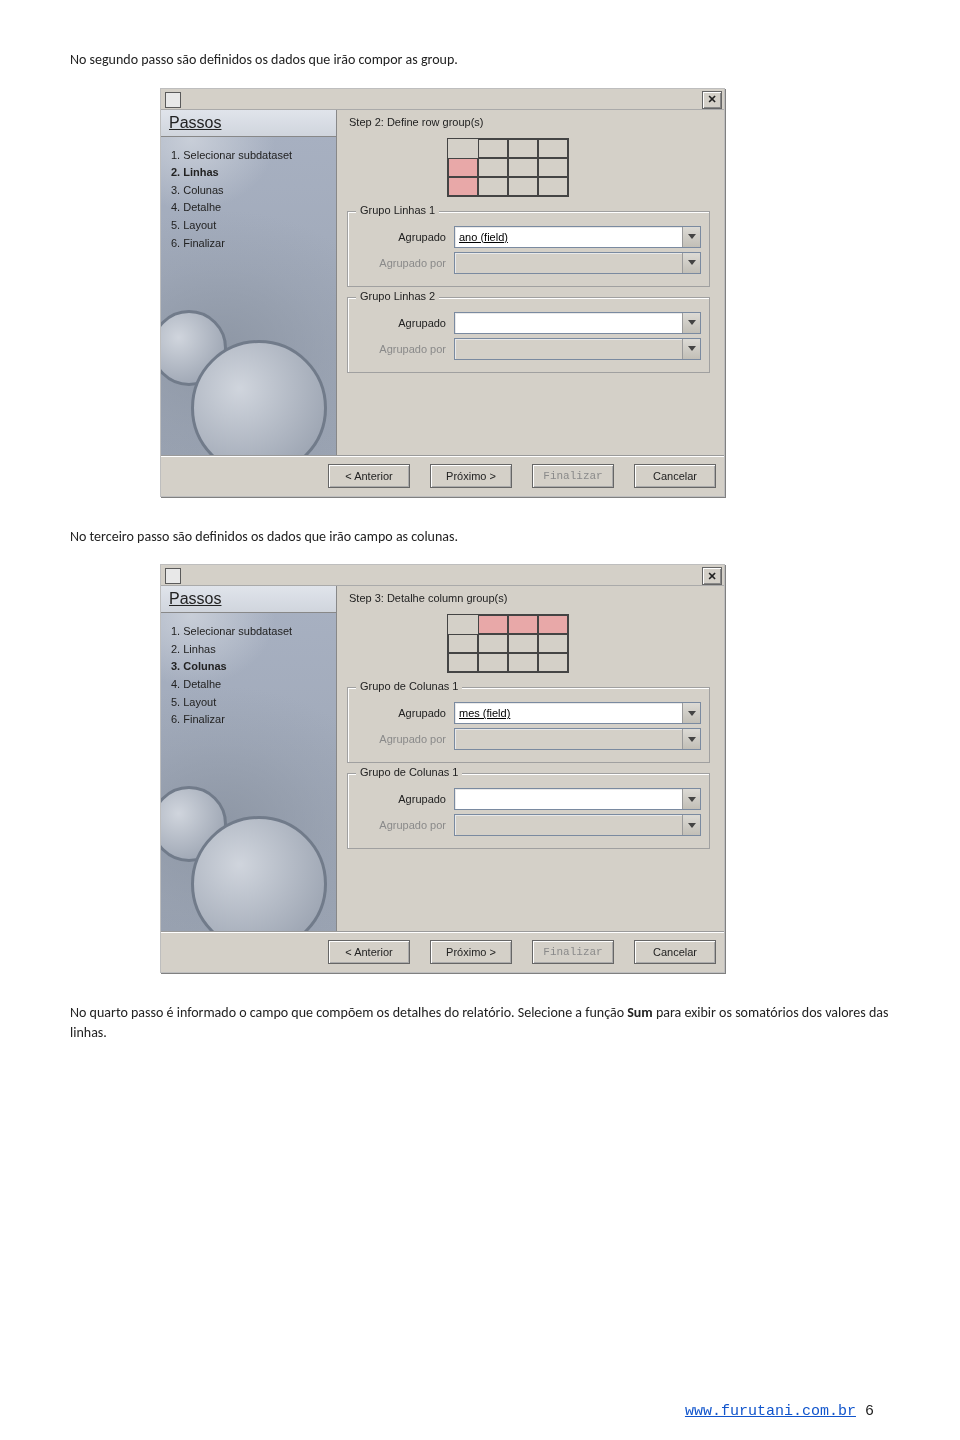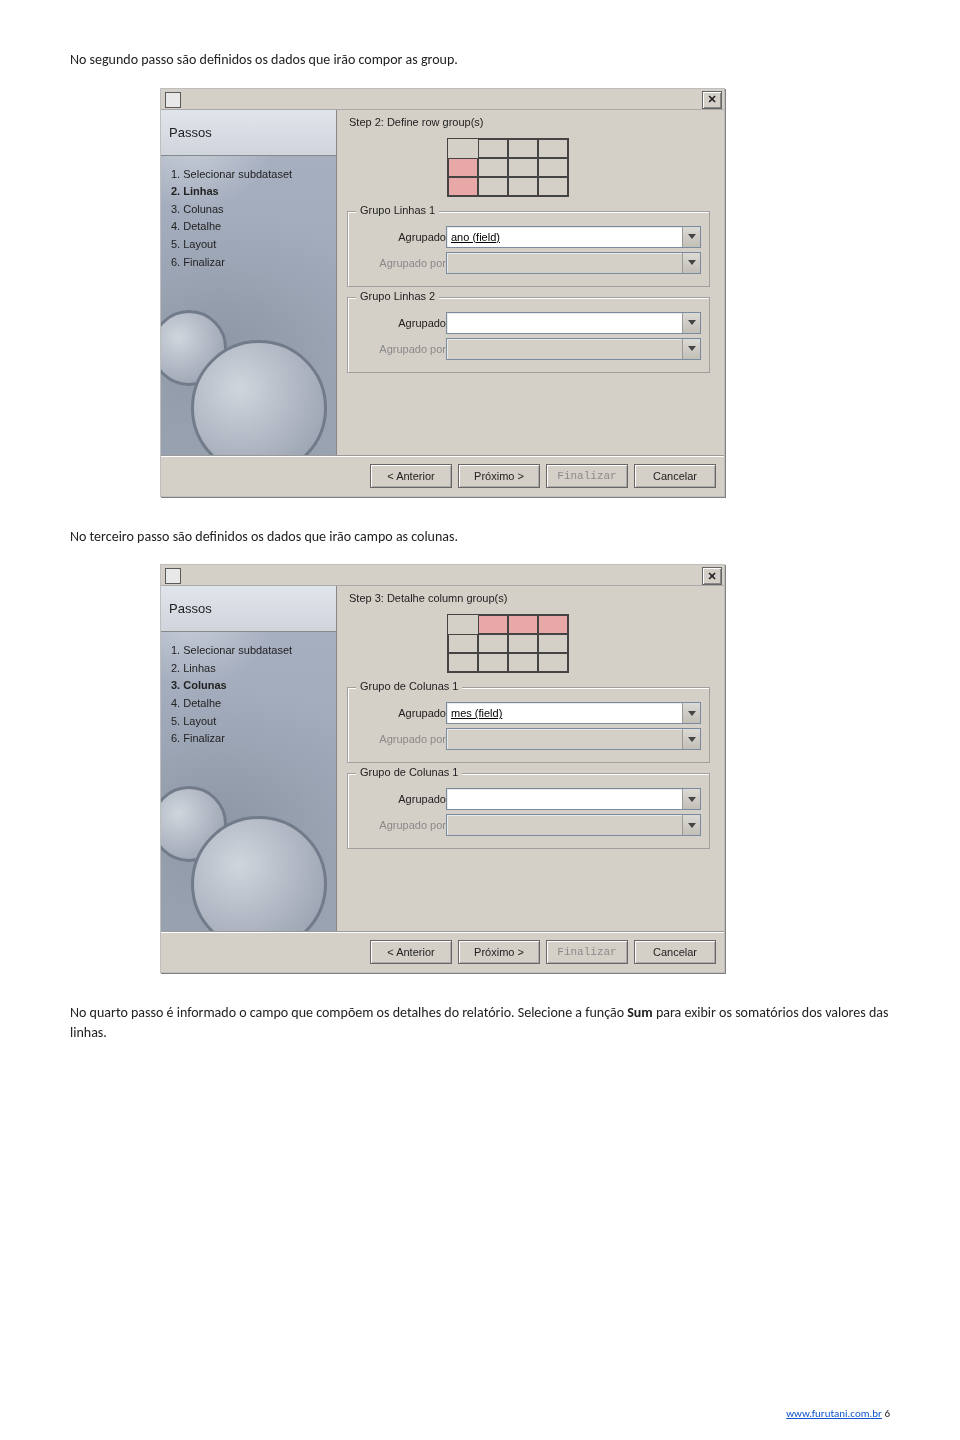--- a/index.html
+++ b/index.html
@@ -77,24 +77,25 @@
   }
   .side-circle {
     position: absolute;
     border-radius: 50%;
     border: 3px solid #717b8a;
     background: radial-gradient(circle at 35% 35%, #d0d5dd, #9099a8);
   }
   .sidepanel-head {
     position: relative;
     background: linear-gradient(#e0e4eb,#d0d5dd);
-    padding: 15px 8px;
+    padding: 4px 8px;
     border-bottom: 1px solid #888;
-    font-size: 13px;
-    color: #222;
+    font-size: 16px;
+    color: #222;
+    text-decoration: underline;
   }
   .steps {
     position: relative;
     padding: 10px 10px;
     font-size: 11px;
     color: #222;
     line-height: 1.6;
   }
   .steps div.active { font-weight: bold; }
   .mainpanel {
@@ -140,20 +141,21 @@
     color: #222;
   }
   .field-row {
     display: flex;
     align-items: center;
     margin: 4px 0;
   }
   .field-row label {
     width: 90px;
     text-align: right;
+    padding-right: 8px;
     font-size: 11px;
     color: #222;
   }
   .field-row.disabled label { color: #8a8a8a; }
   .combo {
     flex: 1;
     display: flex;
     height: 20px;
     border: 1px solid #7a8aa0;
     background: #fff;
@@ -186,40 +188,41 @@
   }
   .btnbar {
     height: 40px;
     background: #d4d0c8;
     border-top: 1px solid #9a9a9a;
     box-shadow: inset 0 1px 0 #fff;
     display: flex;
     justify-content: flex-end;
     align-items: center;
     padding: 0 8px;
-    gap: 6px;
+    gap: 20px;
   }
   .btn {
     min-width: 80px;
     height: 22px;
     border: 1px solid #666;
     background: #d4d0c8;
     font-family: Tahoma, Arial, sans-serif;
     font-size: 11px;
     box-shadow: inset 1px 1px 0 #fff, inset -1px -1px 0 #aaa;
     display: flex;
     align-items: center;
     justify-content: center;
   }
   .btn.disabled { color: #8a8a8a; font-family: Liberation Mono, monospace; }
   .footer {
     position: fixed;
     bottom: 20px;
-    right: 70px;
-    font-size: 11px;
+    right: 86px;
+    font-size: 15px;
+    font-family: Liberation Mono, monospace;
   }
   .footer a { color: #1155cc; text-decoration: underline; }
 </style>
 </head>
 <body>
 
 <p class="para">No segundo passo são definidos os dados que irão compor as group.</p>
 
 <div class="dialog">
   <div class="titlebar">

